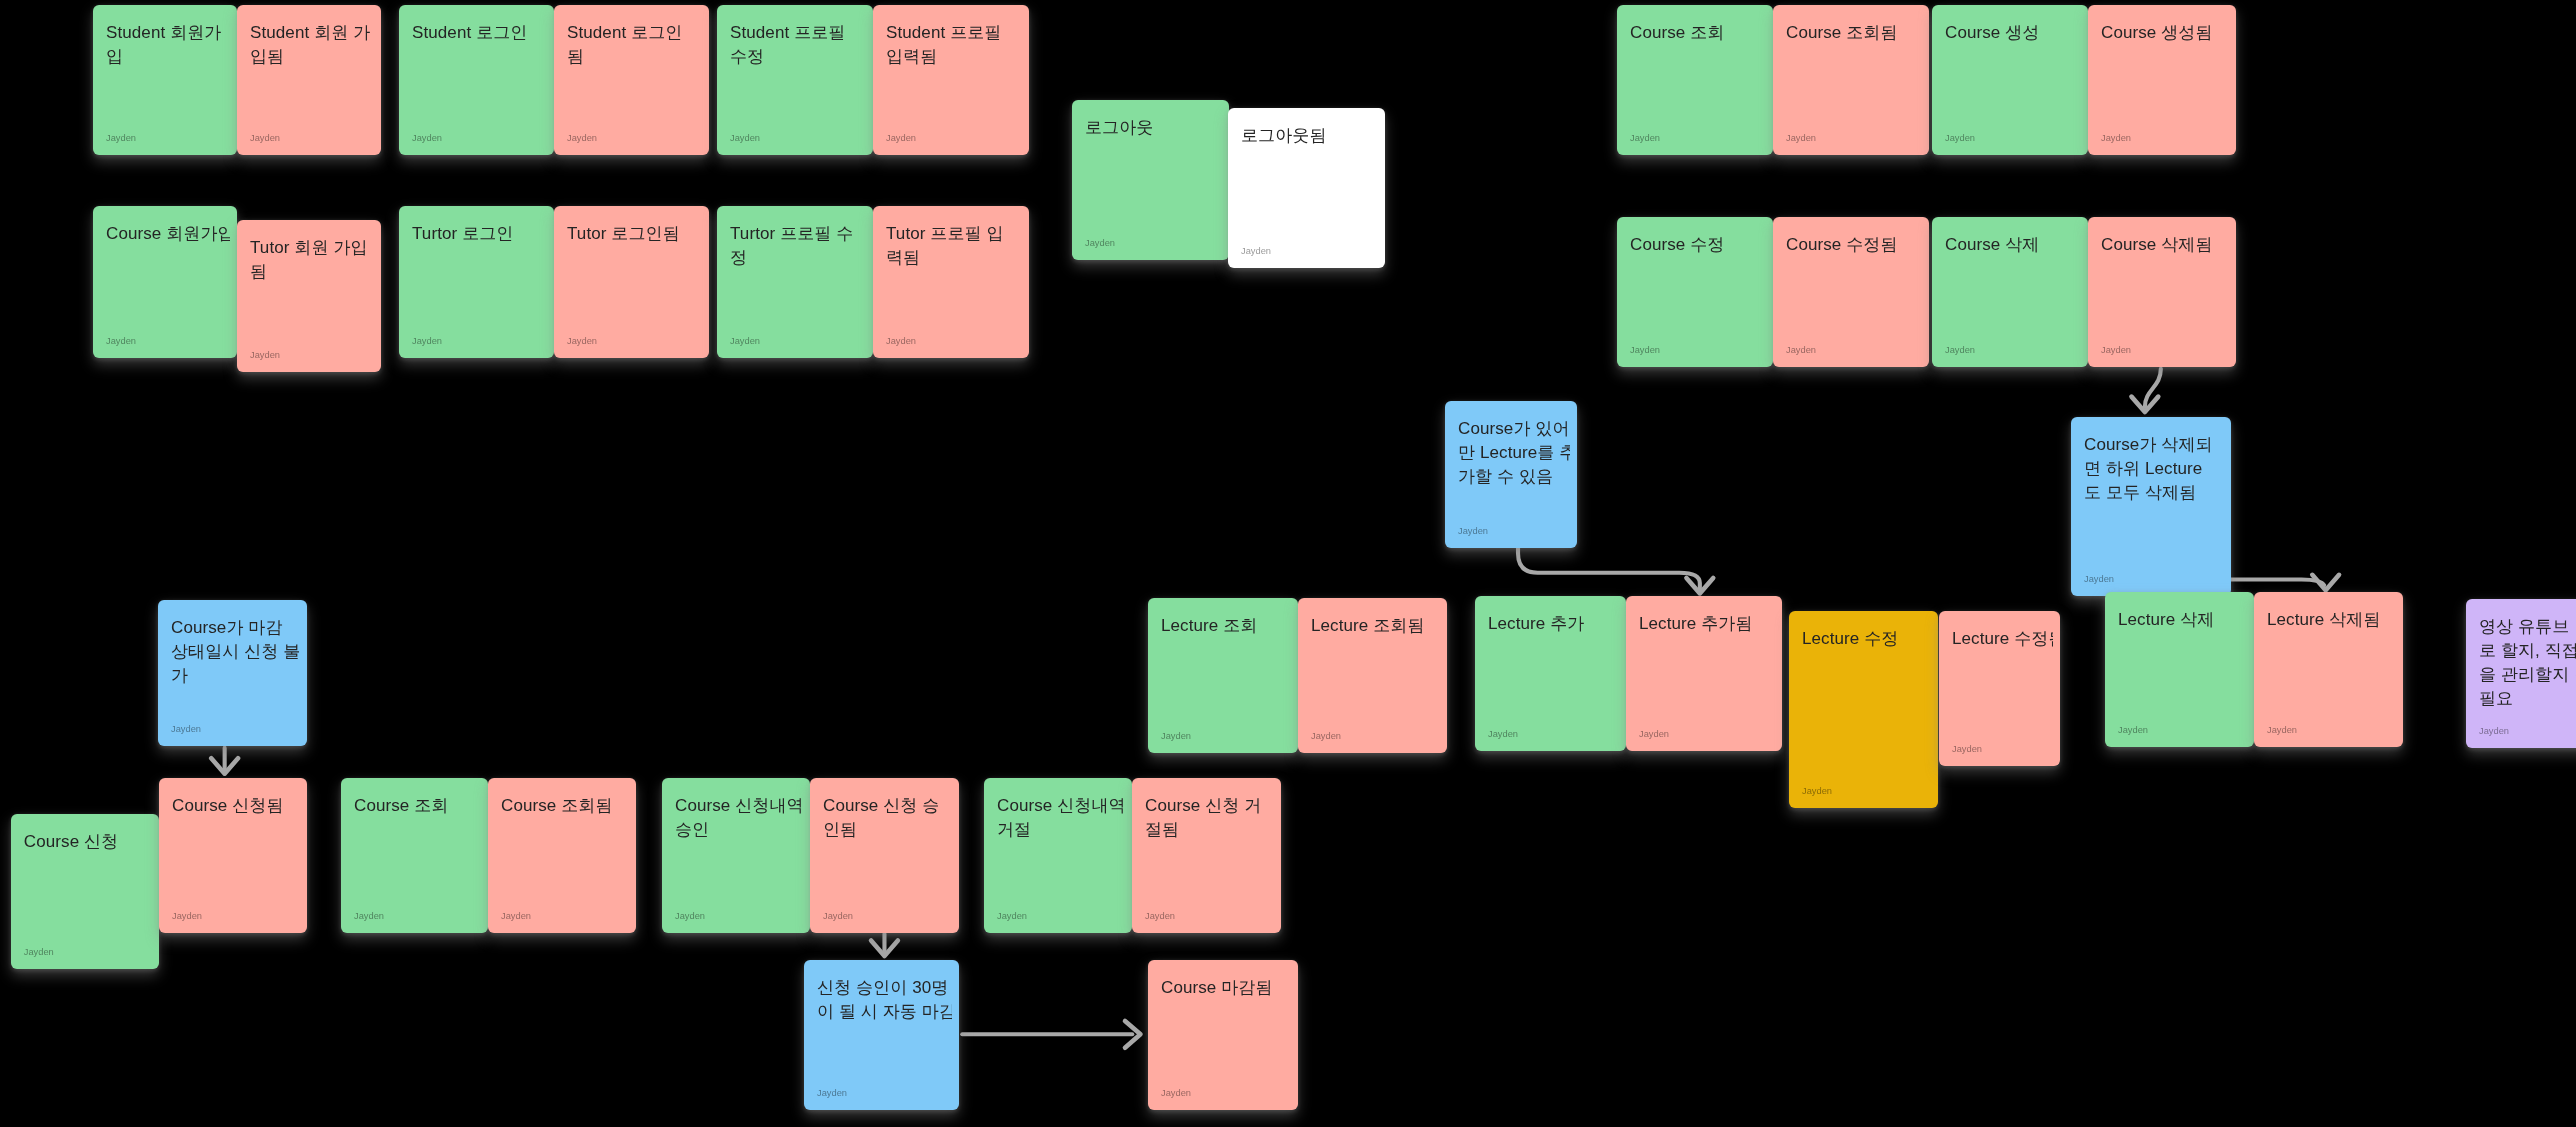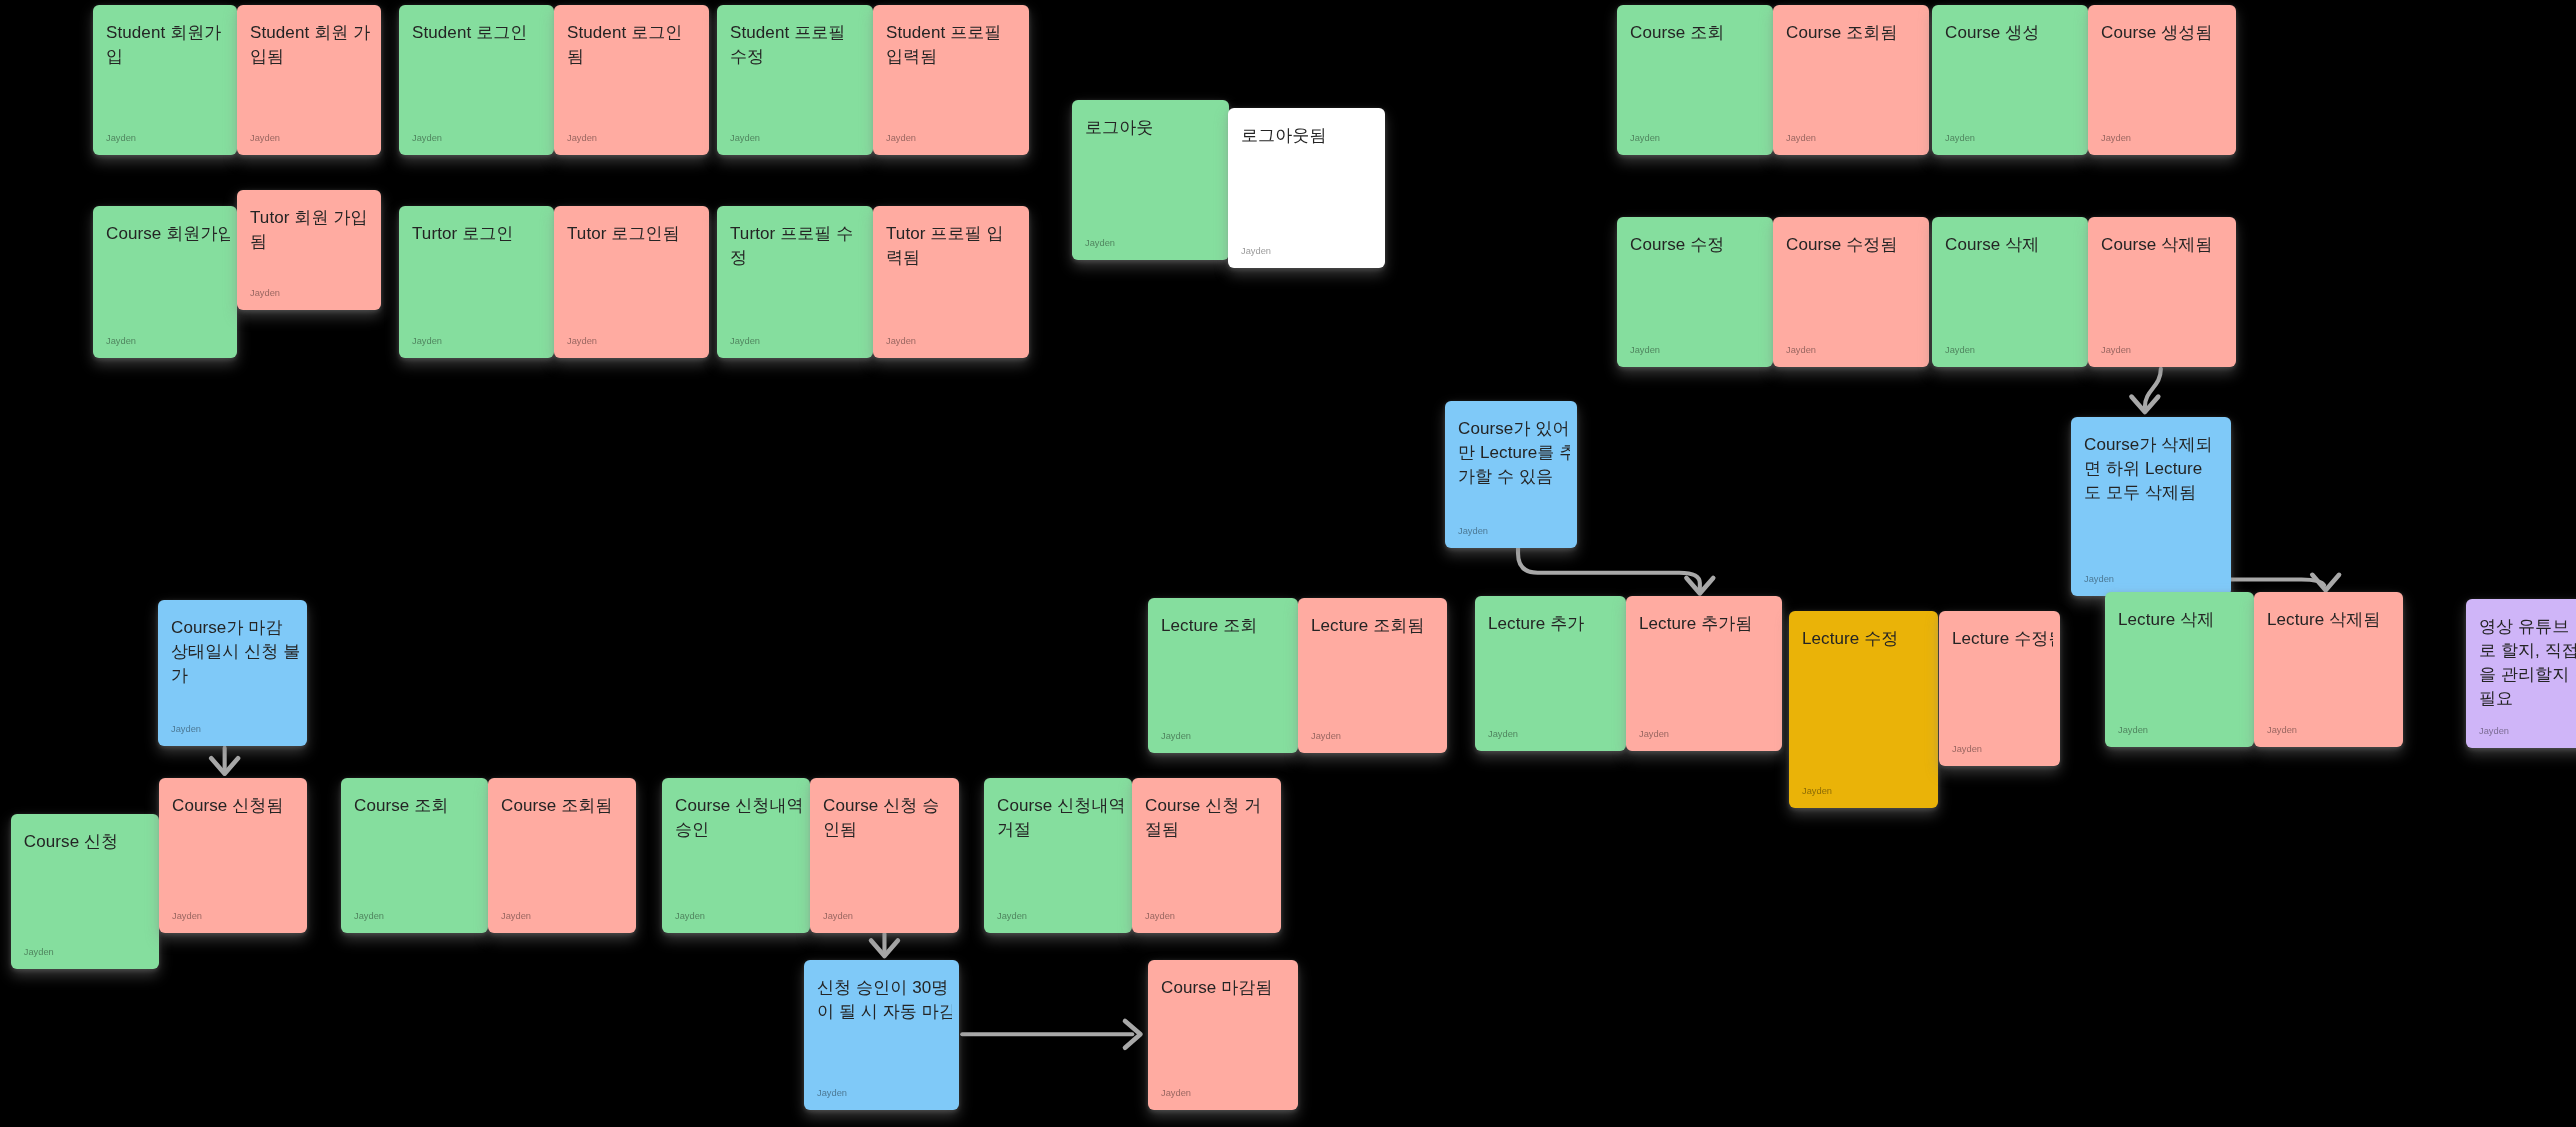--- a/index.html
+++ b/index.html
@@ -104,21 +104,21 @@
     </div>
     <div class="note" style="left: 873px; top: 5.2px; width: 156px; height: 150px; background: rgb(255, 171, 161);">
       <div class="note-text" style="color: rgb(36, 36, 36);">Student 프로필
 입력됨</div>
       <div class="note-author" style="color: rgba(0, 0, 0, 0.42);">Jayden</div>
     </div>
     <div class="note" style="left: 93px; top: 206px; width: 144px; height: 152px; background: rgb(133, 222, 158);">
       <div class="note-text" style="color: rgb(36, 36, 36);">Course 회원가입</div>
       <div class="note-author" style="color: rgba(0, 0, 0, 0.42);">Jayden</div>
     </div>
-    <div class="note" style="left: 237px; top: 190px; width: 144px; height: 120px; background: rgb(255, 171, 161);">
+    <div class="note" style="left: 237px; top: 220px; width: 144px; height: 152px; background: rgb(255, 171, 161);">
       <div class="note-text" style="color: rgb(36, 36, 36);">Tutor 회원 가입
 됨</div>
       <div class="note-author" style="color: rgba(0, 0, 0, 0.42);">Jayden</div>
     </div>
     <div class="note" style="left: 399px; top: 206px; width: 155px; height: 152px; background: rgb(133, 222, 158);">
       <div class="note-text" style="color: rgb(36, 36, 36);">Turtor 로그인</div>
       <div class="note-author" style="color: rgba(0, 0, 0, 0.42);">Jayden</div>
     </div>
     <div class="note" style="left: 554px; top: 206px; width: 155px; height: 152px; background: rgb(255, 171, 161);">
       <div class="note-text" style="color: rgb(36, 36, 36);">Tutor 로그인됨</div>

